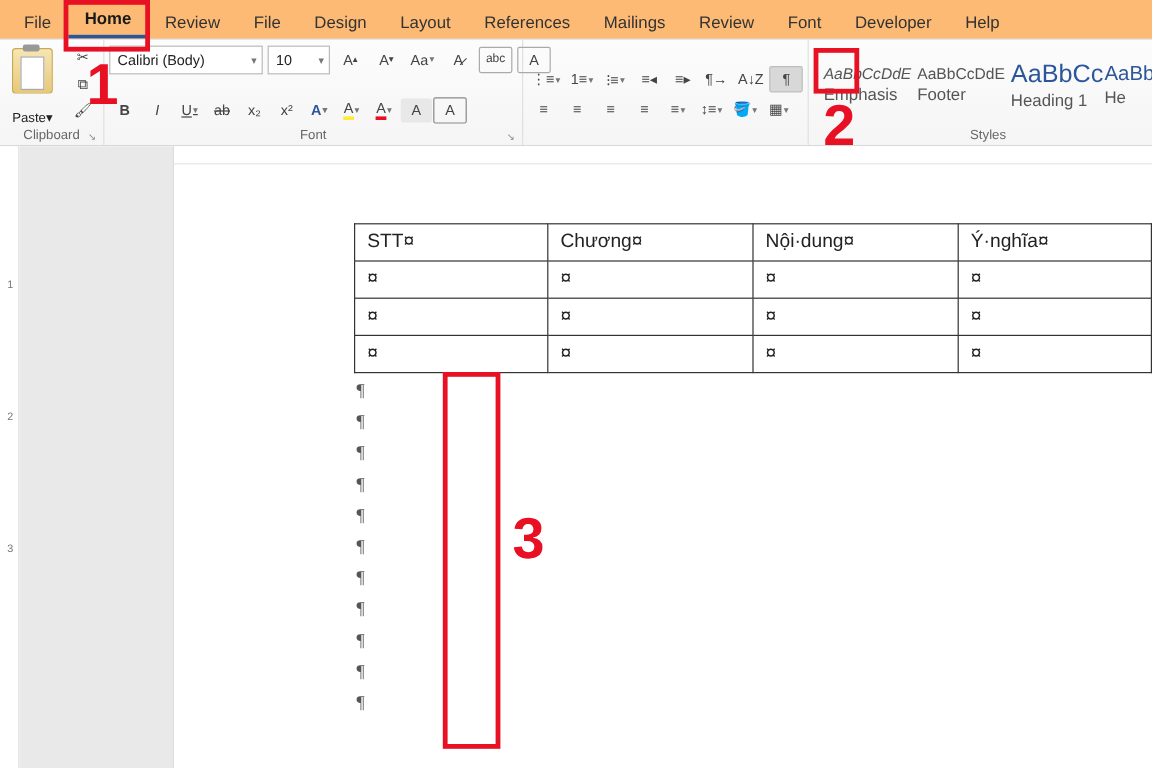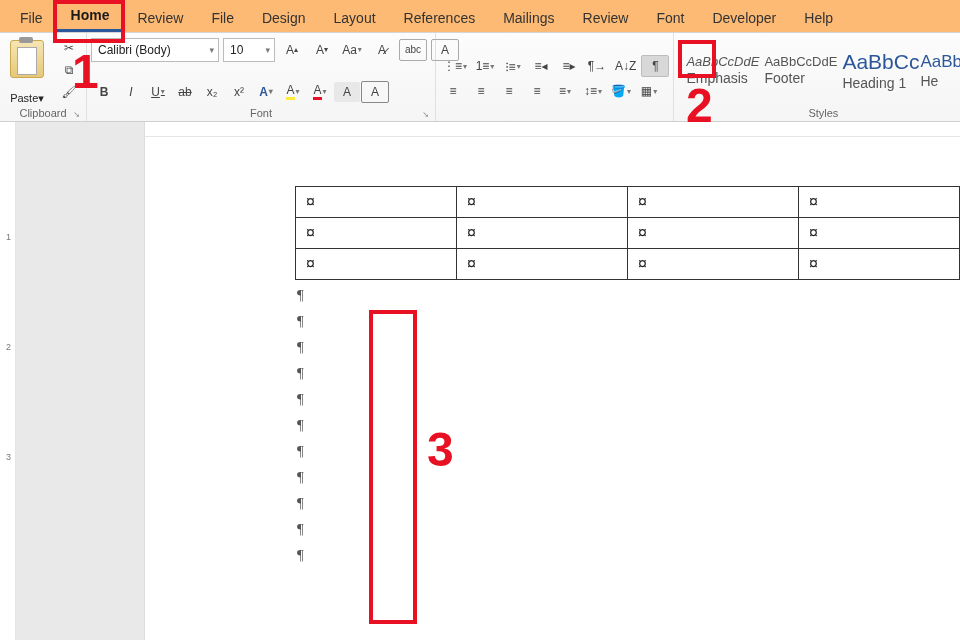--- a/index.html
+++ b/index.html
@@ -223,20 +223,26 @@
     <div class="vruler">
       <div class="mark" style="top:110px">1</div>
       <div class="mark" style="top:220px">2</div>
       <div class="mark" style="top:330px">3</div>
     </div>
     <div class="grey-strip"></div>
     <div class="page">
       <div class="hruler"></div>
       <table class="tbl">
         <tbody>
+            <tr>
+          <td>STT¤</td>
+          <td class="c2">Chương¤</td>
+          <td class="c2">Nội·dung¤</td>
+          <td>Ý·nghĩa¤</td>
+        </tr>
         <tr>
           <td>¤</td>
               <td class="c2">¤</td>
               <td class="c2">¤</td>
               <td>¤</td>
         </tr>
         <tr>
           <td>¤</td>
               <td class="c2">¤</td>
               <td class="c2">¤</td>

